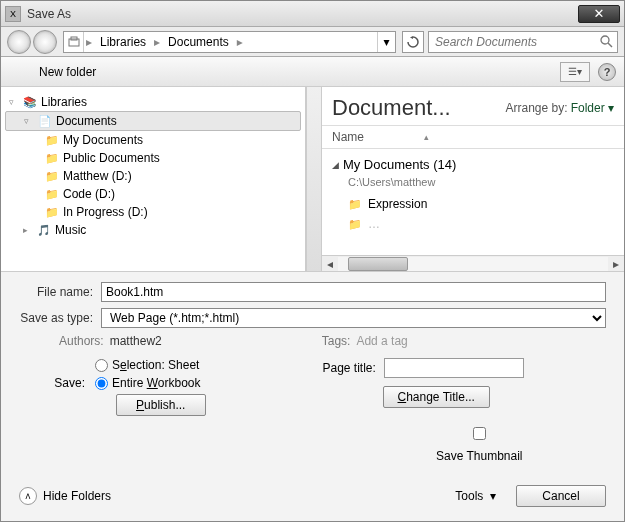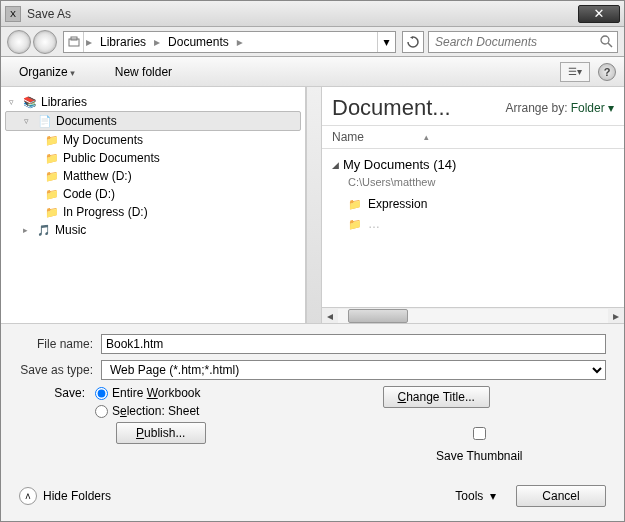--- a/index.html
+++ b/index.html
@@ -119,21 +119,20 @@
       <span>
         <svg width="13" height="13">
             <circle cx="5" cy="5" r="4" fill="none" stroke="#777" stroke-width="1.3"></circle>
             <line x1="8" y1="8" x2="12" y2="12" stroke="#777" stroke-width="1.5"></line>
           </svg>
       </span>
     </div>
   </div>
 
   <div class="toolbar">
-    <div class="tbtn drop">Organize</div>
     <div class="tbtn" style="margin-left:20px;">New folder</div>
     <div class="spacer"></div>
     <div class="viewbtn">☰▾</div>
     <div class="helpbtn">?</div>
   </div>
 
   <div class="bodysplit">
 
     <div class="nav">
       <div class="navitem root">
@@ -217,37 +216,51 @@
       <div class="finput"><input value="Book1.htm" style=""></div>
     </div>
     <div class="frow">
       <div class="flabel">Save as type:</div>
       <div class="finput">
         <select>
           <option>Web Page (*.htm;*.html)</option>
         </select>
       </div>
     </div>
+    <div class="metarow">
+      <div class="meta" style="margin-left:40px;">
+        <span class="ml">Authors:</span>
+        <span class="mv">matthew2</span>
+      </div>
+      <div class="meta" style="margin-left:120px;">
+        <span class="ml">Tags:</span>
+        <span class="mv gray">Add a tag</span>
+      </div>
+    </div>
     <div class="optrow">
       <div class="optcol">
+        <div class="radio">
+          <span class="savelbl"></span>
+          <input type="radio" style="">
+          <span>S<span class="u">e</span>lection: Sheet</span>
+        </div>
         <div class="radio">
           <span class="savelbl">Save:</span>
           <input type="radio" checked="" style="">
           <span>Entire <span class="u">W</span>orkbook</span>
         </div>
-        <div class="radio">
-          <span class="savelbl"></span>
-          <input type="radio" style="">
-          <span>S<span class="u">e</span>lection: Sheet</span>
-        </div>
         <div style="text-align:center; margin-top:1px;">
           <button class="btn"><span class="u">P</span>ublish...</button>
         </div>
       </div>
       <div class="optcol">
+        <div class="ptrow">
+          <span>Page title:</span>
+          <input value="" style="">
+        </div>
         <div style="text-align:left; padding-left:60px; margin-bottom:16px;">
           <button class="btn"><span class="u">C</span>hange Title...</button>
         </div>
         <div class="chk" style="padding-left:30px;">
           <input type="checkbox" style="">
           <span>Save Thumbnail</span>
         </div>
       </div>
     </div>
   </div>

